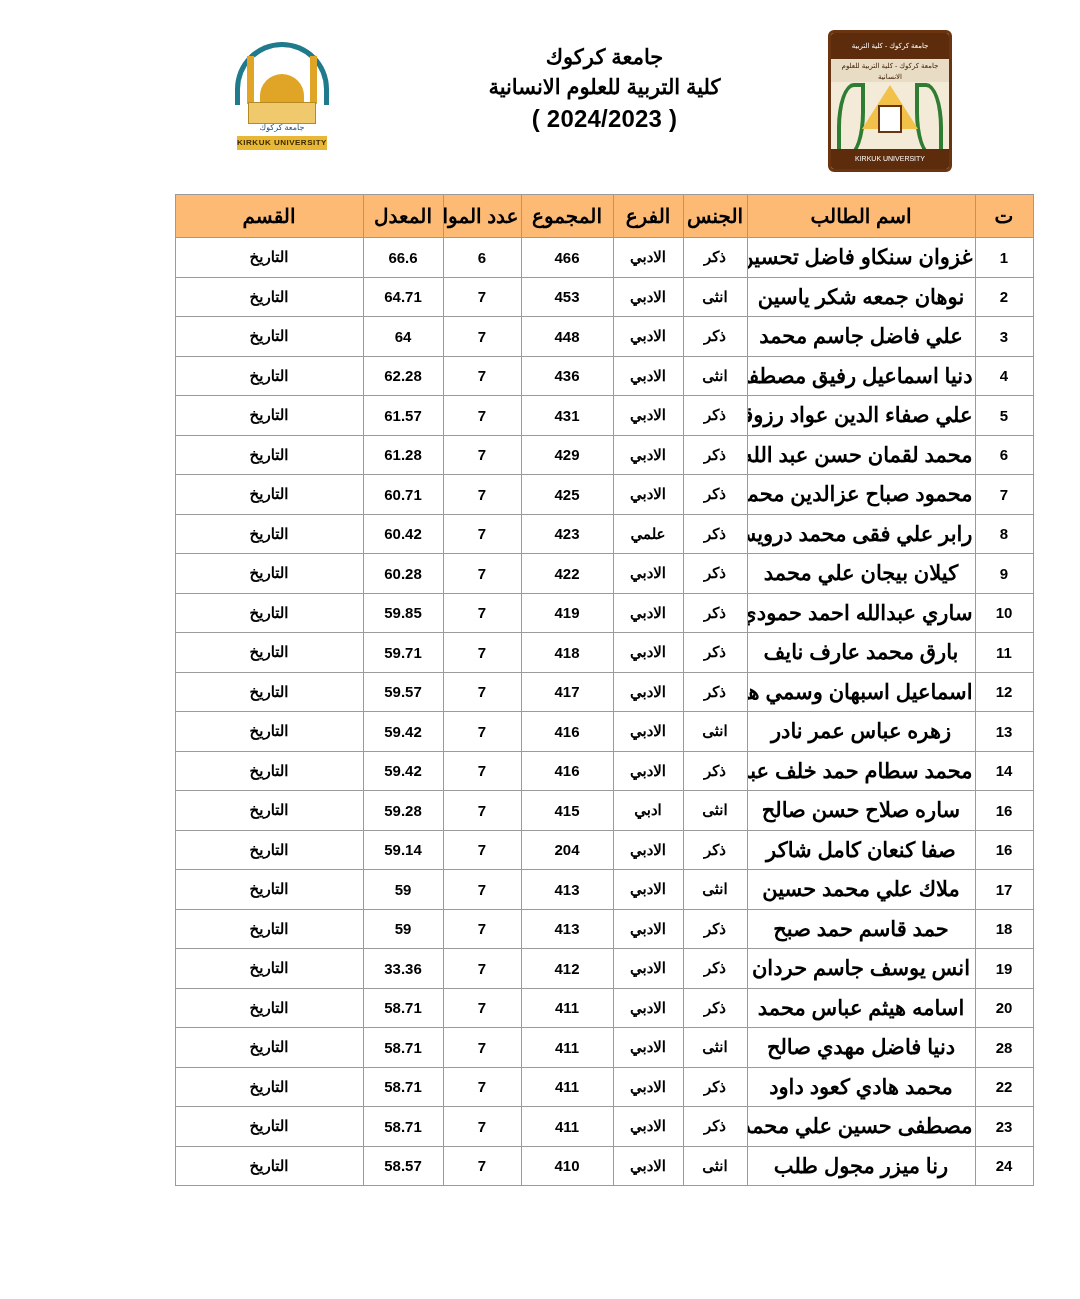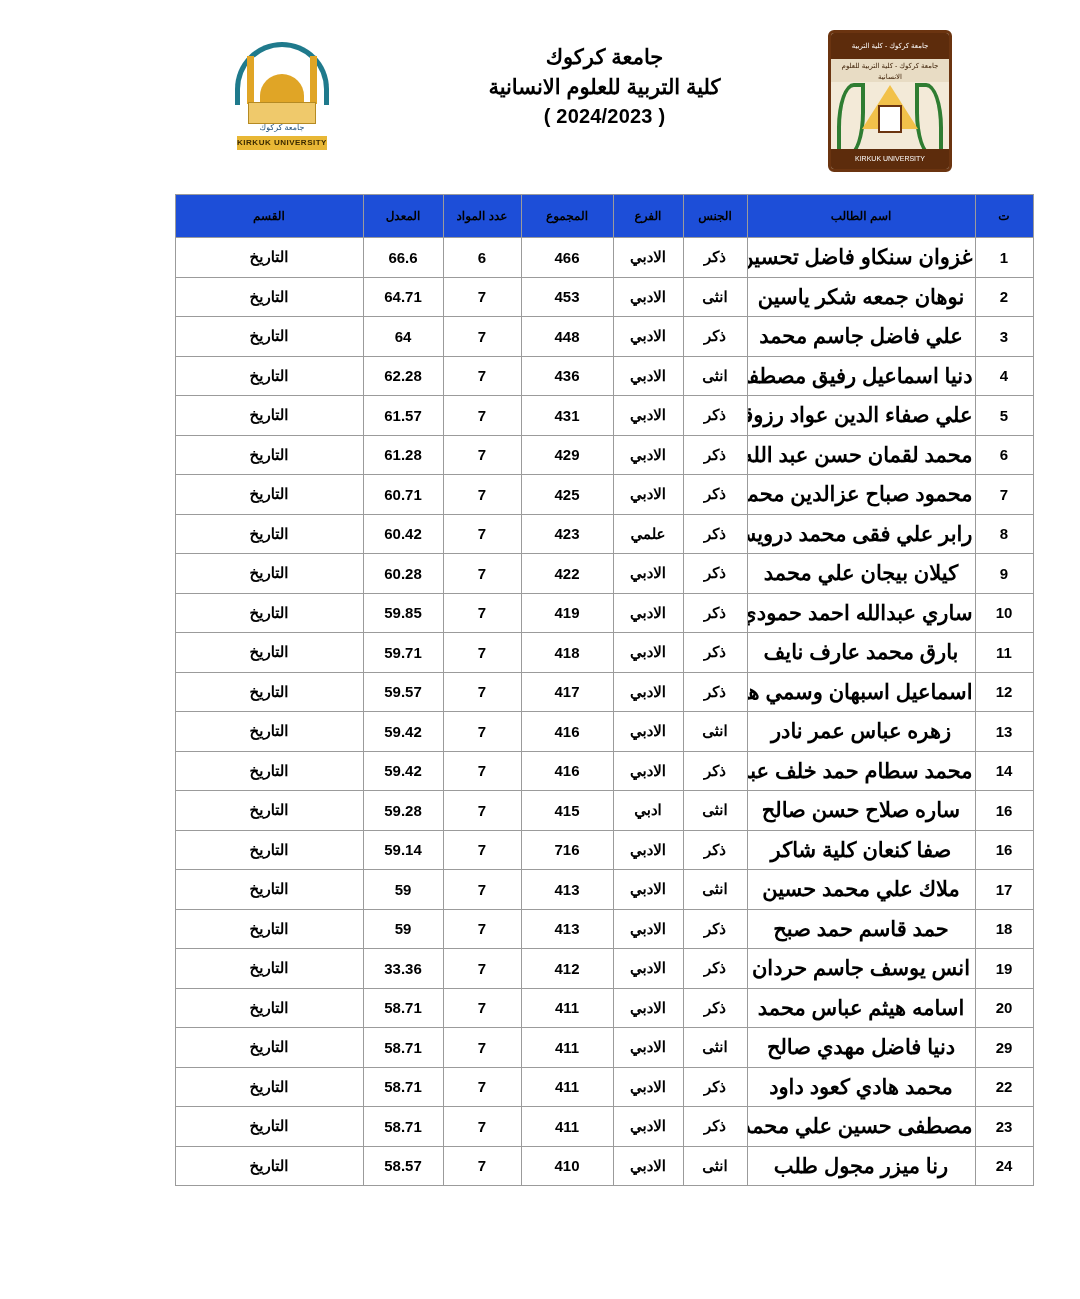--- a/index.html
+++ b/index.html
@@ -34,21 +34,21 @@
     top: 24px;
     text-align: center;
     line-height: 1.42;
   }
   .header-titles div {
     font-size: 21px;
     font-weight: bold;
     letter-spacing: 0.2px;
   }
   .header-titles div.year {
-    font-size: 20px;
+    font-size: 24px;
     direction: ltr;
     unicode-bidi: isolate;
   }
 
   
   .logo-left {
     position: absolute;
     right: 98px;
     top: 12px;
     width: 118px;
@@ -214,23 +214,23 @@
     text-align: center;
     vertical-align: middle;
     font-size: 15px;
     font-weight: bold;
     height: 38.5px;
     padding: 0 2px;
     white-space: nowrap;
     overflow: hidden;
   }
   thead th {
-    background: #1d4ed8;
+    background: #fdba74;
     height: 42px;
-    font-size: 12px;
+    font-size: 20px;
   }
   col.c-idx    { width: 58px; }
   col.c-name   { width: 228px; }
   col.c-gender { width: 64px; }
   col.c-branch { width: 70px; }
   col.c-total  { width: 92px; }
   col.c-subj   { width: 78px; }
   col.c-avg    { width: 80px; }
   col.c-dept   { width: 188px; }
   td.name { font-size: 21px; }
@@ -445,24 +445,24 @@
             <td class="name">ساره صلاح حسن صالح</td>
             <td class="num">انثى</td>
             <td class="num">ادبي</td>
             <td class="num">415</td>
             <td class="num">7</td>
             <td class="num">59.28</td>
             <td class="num">التاريخ</td>
           </tr>
           <tr>
             <td class="num">16</td>
-            <td class="name">صفا كنعان كلية شاكر</td>
-            <td class="num">ذكر</td>
-            <td class="num">الادبي</td>
-            <td class="num">716</td>
+            <td class="name">صفا كنعان كامل شاكر</td>
+            <td class="num">ذكر</td>
+            <td class="num">الادبي</td>
+            <td class="num">204</td>
             <td class="num">7</td>
             <td class="num">59.14</td>
             <td class="num">التاريخ</td>
           </tr>
           <tr>
             <td class="num">17</td>
             <td class="name">ملاك علي محمد حسين</td>
             <td class="num">انثى</td>
             <td class="num">الادبي</td>
             <td class="num">413</td>
@@ -494,21 +494,21 @@
             <td class="num">20</td>
             <td class="name">اسامه هيثم عباس محمد</td>
             <td class="num">ذكر</td>
             <td class="num">الادبي</td>
             <td class="num">411</td>
             <td class="num">7</td>
             <td class="num">58.71</td>
             <td class="num">التاريخ</td>
           </tr>
           <tr>
-            <td class="num">29</td>
+            <td class="num">28</td>
             <td class="name">دنيا فاضل مهدي صالح</td>
             <td class="num">انثى</td>
             <td class="num">الادبي</td>
             <td class="num">411</td>
             <td class="num">7</td>
             <td class="num">58.71</td>
             <td class="num">التاريخ</td>
           </tr>
           <tr>
             <td class="num">22</td>

